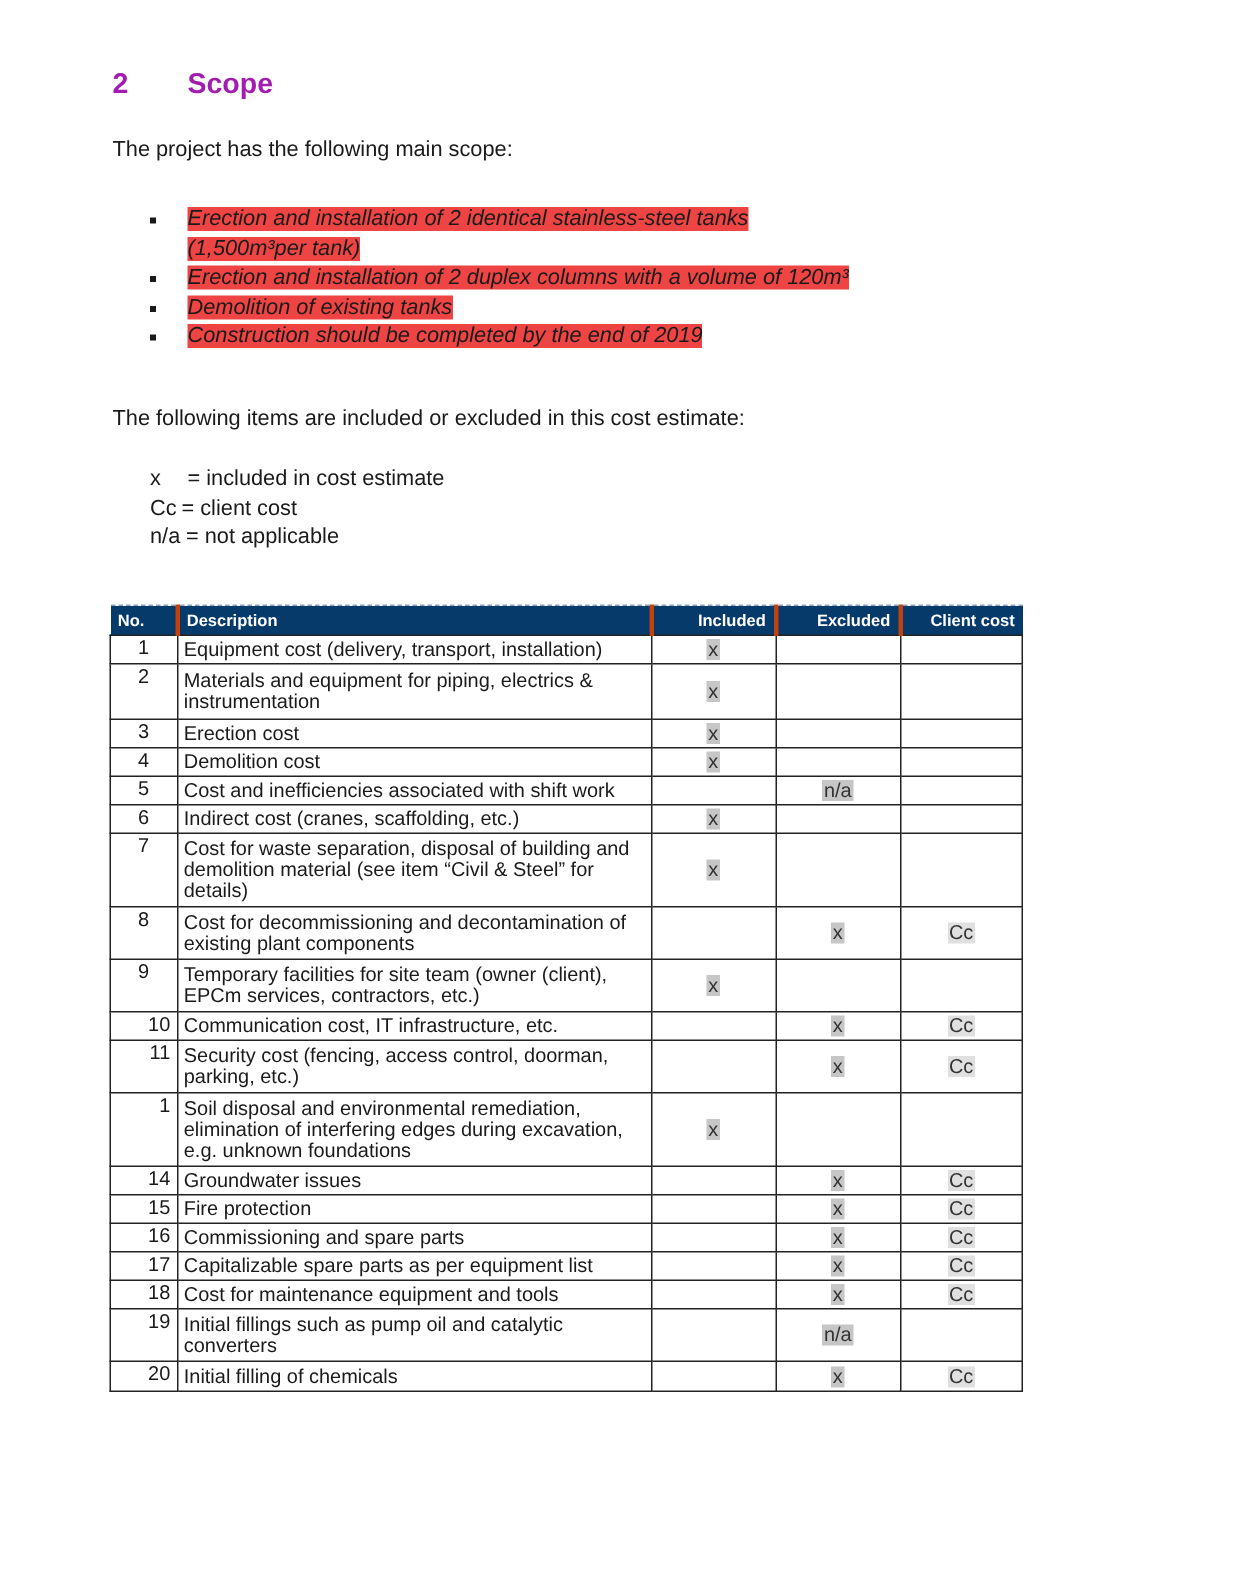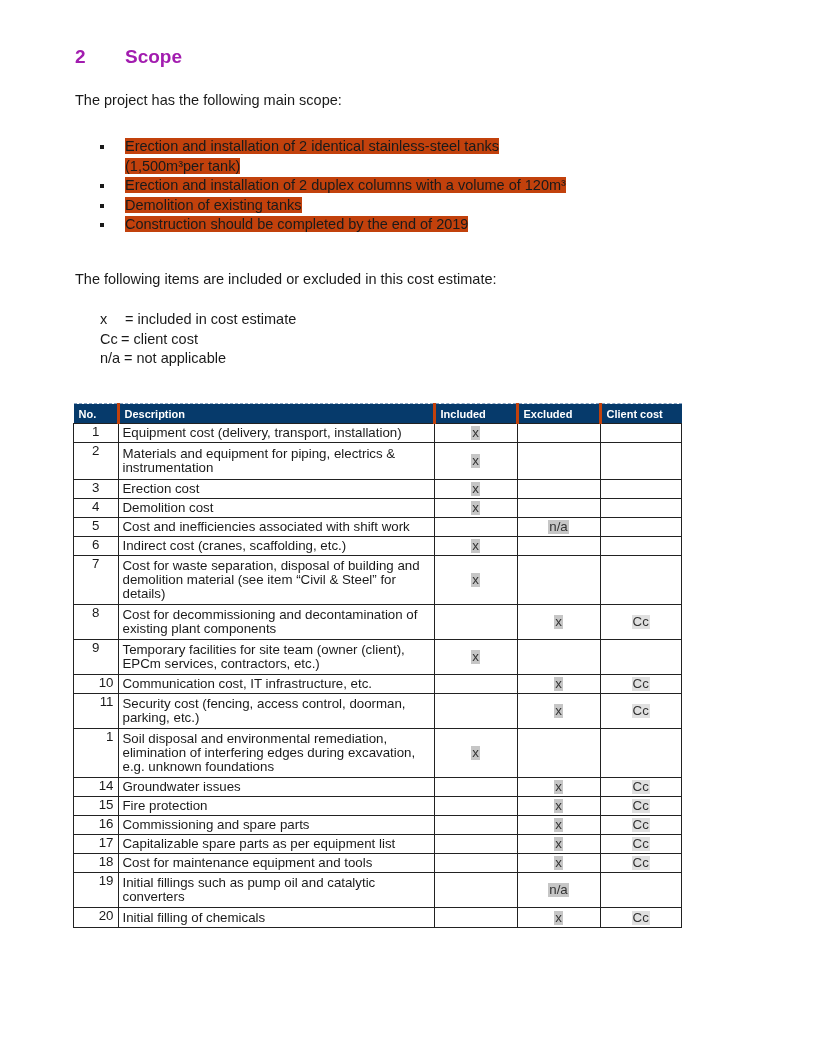--- a/index.html
+++ b/index.html
@@ -3,28 +3,28 @@
 <meta charset="utf-8">
 <style>
   html, body { margin: 0; padding: 0; background: #ffffff; }
   body { width: 822px; height: 1050px; position: relative; font-family: "Liberation Sans", sans-serif; color: #1a1a1a; overflow: hidden; }
   .heading { position: absolute; left: 75px; top: 46px; font-size: 19px; font-weight: bold; color: #a21caf; }
   .heading .num { display: inline-block; width: 50px; }
   .p { position: absolute; left: 75px; font-size: 14.5px; color: #1a1a1a; }
   .bullets { position: absolute; left: 100px; top: 137px; margin: 0; padding: 0; list-style: none; font-size: 14.5px; }
   .bullets li { position: relative; padding-left: 25px; line-height: 19.5px; }
   .bullets li .sq { position: absolute; left: 0; top: 8px; width: 4px; height: 4px; background: #1a1a1a; }
-  .hl { background: #c2410c; }
+  .hl { background: #ef4444; font-style: italic; }
   .legend { position: absolute; left: 100px; top: 310px; font-size: 14.5px; line-height: 19.5px; }
   .legend .row { display: flex; }
   .legend .k { display: inline-block; }
   table.scope { position: absolute; left: 73px; top: 403px; border-collapse: collapse; font-size: 13.3px; color: #1a1a1a; }
   table.scope th { background: #063a6b; color: #ffffff; font-weight: bold; font-size: 11px; text-align: left; height: 19px; padding: 0 5px; border-top: 1px dashed #8aa4c2; border-left: 3px solid #c2410c; }
   table.scope th:first-child { border-left: none; }
-  table.scope th.c { text-align: left; }
+  table.scope th.c { text-align: right; }
   table.scope td { border: 1px solid #222; padding: 0 4px; line-height: 14px; vertical-align: middle; }
   table.scope td.no { text-align: right; vertical-align: top; padding-top: 1px; width: 33px; }
   table.scope td.no.center { text-align: center; }
   table.scope td.desc { width: 305px; padding-top: 1px; padding-bottom: 1px; }
   table.scope td.mark { width: 71px; text-align: center; }
   .mk { background: #c6c6c6; padding: 0 1px; display: inline-block; line-height: 14px; color: #333; }
   .mk.cc { background: #e0e0e0; }
 </style>
 </head>
 <body>

